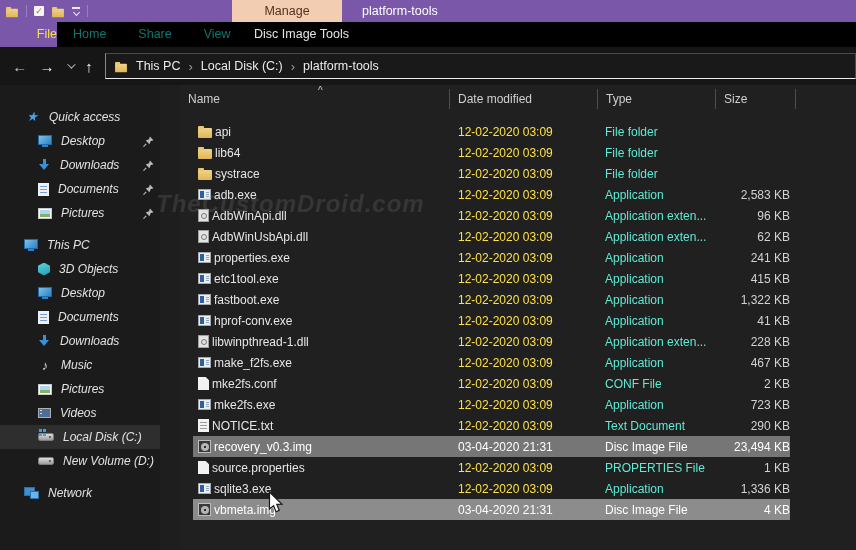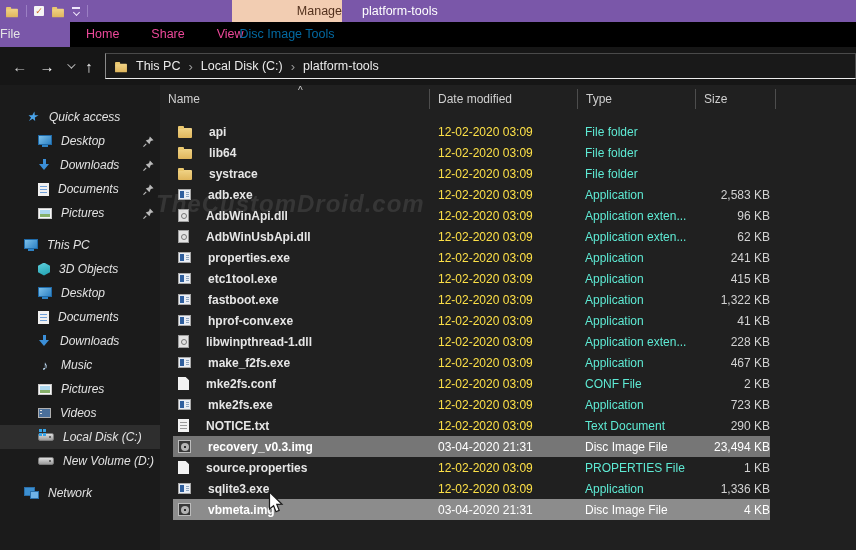--- a/index.html
+++ b/index.html
@@ -3,58 +3,58 @@
 <meta charset="utf-8">
 <style>
   * { margin:0; padding:0; box-sizing:border-box; }
   html,body { width:856px; height:550px; overflow:hidden; }
   body { font-family:"Liberation Sans", sans-serif; background:#1e1e1e; color:#e4e4e4; position:relative; }
 
   
   .titlebar { height:22px; background:#7a57a9; position:relative; display:flex; align-items:center; }
   .qat { display:flex; align-items:center; gap:7px; padding-left:5px; }
   .qat-sep { width:1px; height:12px; background:#9b7fc4; }
-  .manage-tab { position:absolute; left:232px; top:0; width:110px; height:22px; background:#f2cdb2; color:#53311d; font-size:12.5px; text-align:right; line-height:22px; }
+  .manage-tab { position:absolute; left:232px; top:0; width:110px; height:22px; background:#f2cdb2; color:#53311d; font-size:12.5px; text-align:center; line-height:22px; }
   .win-title { position:absolute; left:362px; top:0; height:22px; line-height:22px; color:#ffffff; font-size:12.5px; }
 
   
   .ribbonrow { height:25px; background:#000; display:flex; align-items:stretch; position:relative; }
-  .file-tab { width:70px; background:#7a57a9; color:#e5e5e5; font-size:12.5px; text-align:left; line-height:25px; }
-  .rtab { padding:0 16px; color:#ec4899; font-size:12.5px; line-height:25px; }
-  .ctx-tab { position:absolute; left:232px; top:0; width:110px; text-align:center; color:#0369a1; font-size:12.5px; line-height:25px; }
+  .file-tab { width:57px; background:#7a57a9; color:#fde047; font-size:12.5px; text-align:right; line-height:25px; }
+  .rtab { padding:0 16px; color:#0f766e; font-size:12.5px; line-height:25px; }
+  .ctx-tab { position:absolute; left:239px; top:0; width:110px; text-align:right; color:#e5e5e5; font-size:12.5px; line-height:25px; }
 
   
   .navrow { height:38px; background:#161616; display:flex; align-items:center; }
   .navbtns { width:105px; display:flex; align-items:center; justify-content:space-evenly; color:#e8e8e8; }
   .nav-glyph { font-size:15px; line-height:1; }
   .chev-down { width:6px; height:6px; border-right:1.6px solid #b9b9b9; border-bottom:1.6px solid #b9b9b9; transform:rotate(45deg) translateY(-2px); }
   .addressbox { flex:1; height:26px; margin-right:0; border:1px solid #4a4a4a; border-left-color:#8a8a8a; border-bottom-color:#ececec; display:flex; align-items:center; gap:8px; padding:0 8px; background:#191919; }
   .crumb { color:#eaeaea; font-size:12.5px; }
   .crumb-sep { color:#9a9a9a; font-size:13px; }
 
   
   .main { display:flex; height:465px; }
   .sidebar { width:160px; background:#1b1b1b; padding-top:20px; font-size:12px; flex:0 0 auto;font-style:italic; }
   .sb-item { height:24px; display:flex; align-items:center; gap:9px; color:#e2e2e2; padding-right:6px; }
   .sb-item.lvl0 { padding-left:24px; }
   .sb-item.lvl1 { padding-left:38px; }
   .sb-item.selected { background:#2e2e2e; }
   .sb-spacer { height:8px; }
   .pin { margin-left:auto; flex:0 0 auto; }
 
-  .listpanel { flex:1; background:#202020; position:relative; }
+  .listpanel { flex:1; background:#202020; position:relative;margin-left:20px; }
   .fheader { display:grid; grid-template-columns:270px 148px 118px 80px 1fr; height:28px; align-items:center; color:#cfcfcf; font-size:12px; position:relative; }
   .hcell { position:relative; height:100%; line-height:28px; padding-left:8px; }
   .hcell:first-child { padding-left:18px; }
   .hcell.sep::after { content:""; position:absolute; right:0; top:4px; bottom:4px; width:1px; background:#4d4d4d; }
   .sort-chev { position:absolute; left:138px; top:0px; color:#cfcfcf; font-size:10px; }
 
   .rows { padding-top:8px; }
   .frow { display:grid; grid-template-columns:257px 148px 118px 74px; height:21px; align-items:center; margin-left:13px; width:597px; font-size:12px; }
-  .c-name { display:flex; align-items:center; gap:17px; padding-left:5px; color:#e6e6e6; overflow:hidden; white-space:nowrap;font-weight:bold; }
+  .c-name { display:flex; align-items:center; gap:3px; padding-left:5px; color:#e6e6e6; overflow:hidden; white-space:nowrap; }
   .c-date { padding-left:8px; color:#fde047; }
   .c-type { padding-left:7px; color:#5eead4; }
   .c-size { text-align:right; color:#d2d2d2; }
   .frow.selrow .c-name, .frow.selrow .c-date, .frow.selrow .c-type, .frow.selrow .c-size { color:#fff; }
 
   .watermark { position:absolute; left:156px; top:190px; font-size:24px; font-style:italic; font-weight:bold; color:rgba(190,190,190,0.14); letter-spacing:1px; pointer-events:none; }
   .cursor { position:absolute; left:268px; top:491px; pointer-events:none; }
 
   
   .ic { display:inline-block; position:relative; flex:0 0 auto; }

